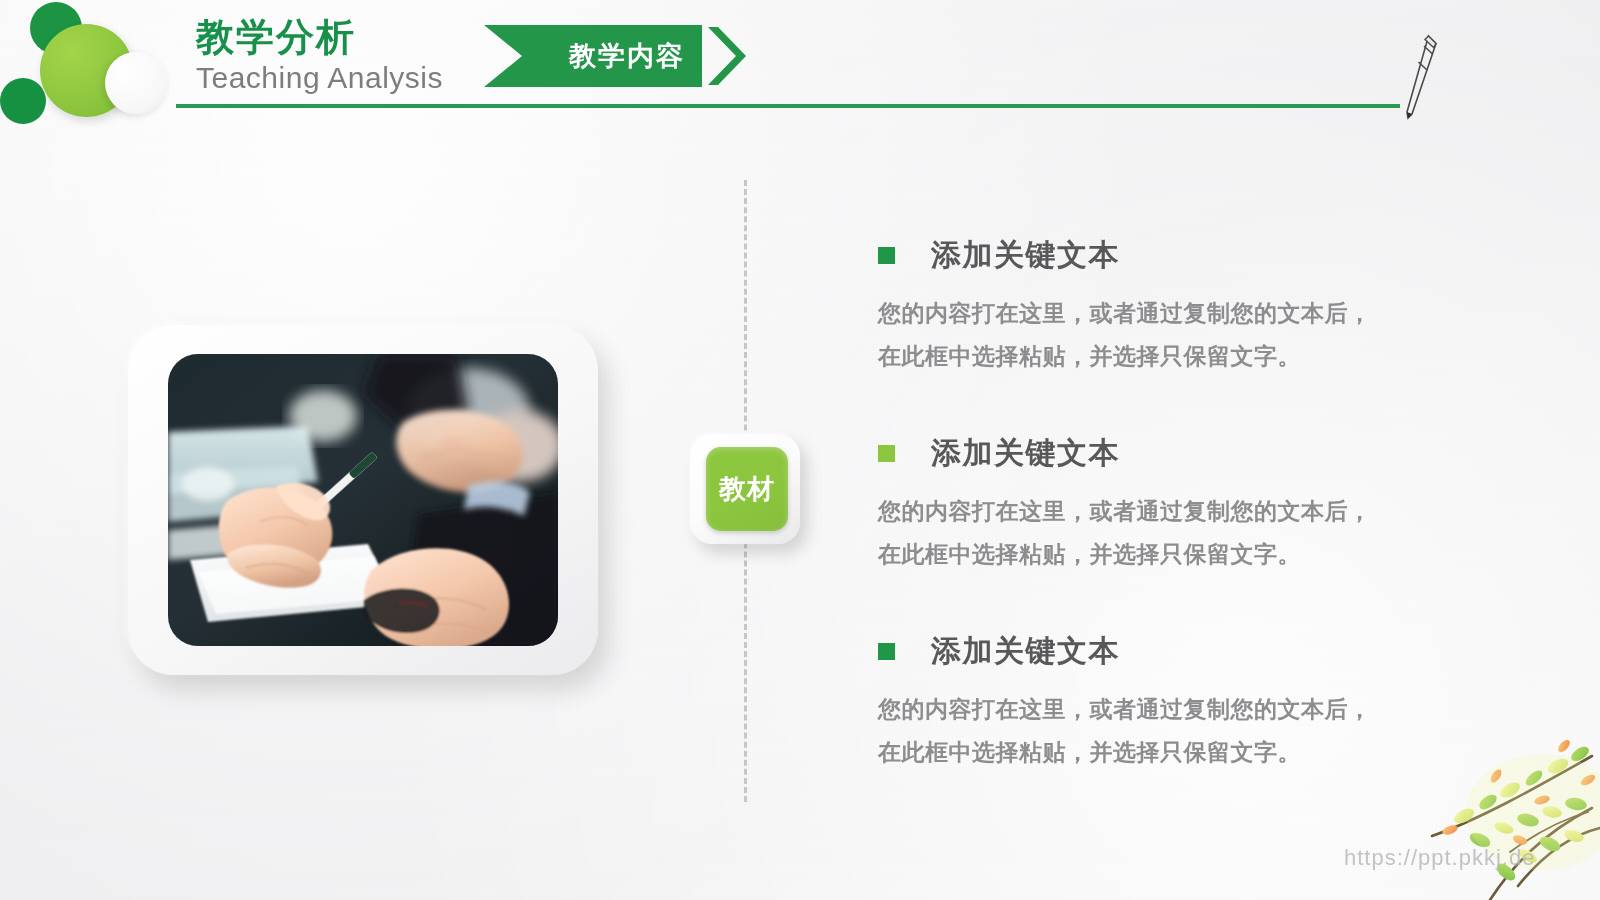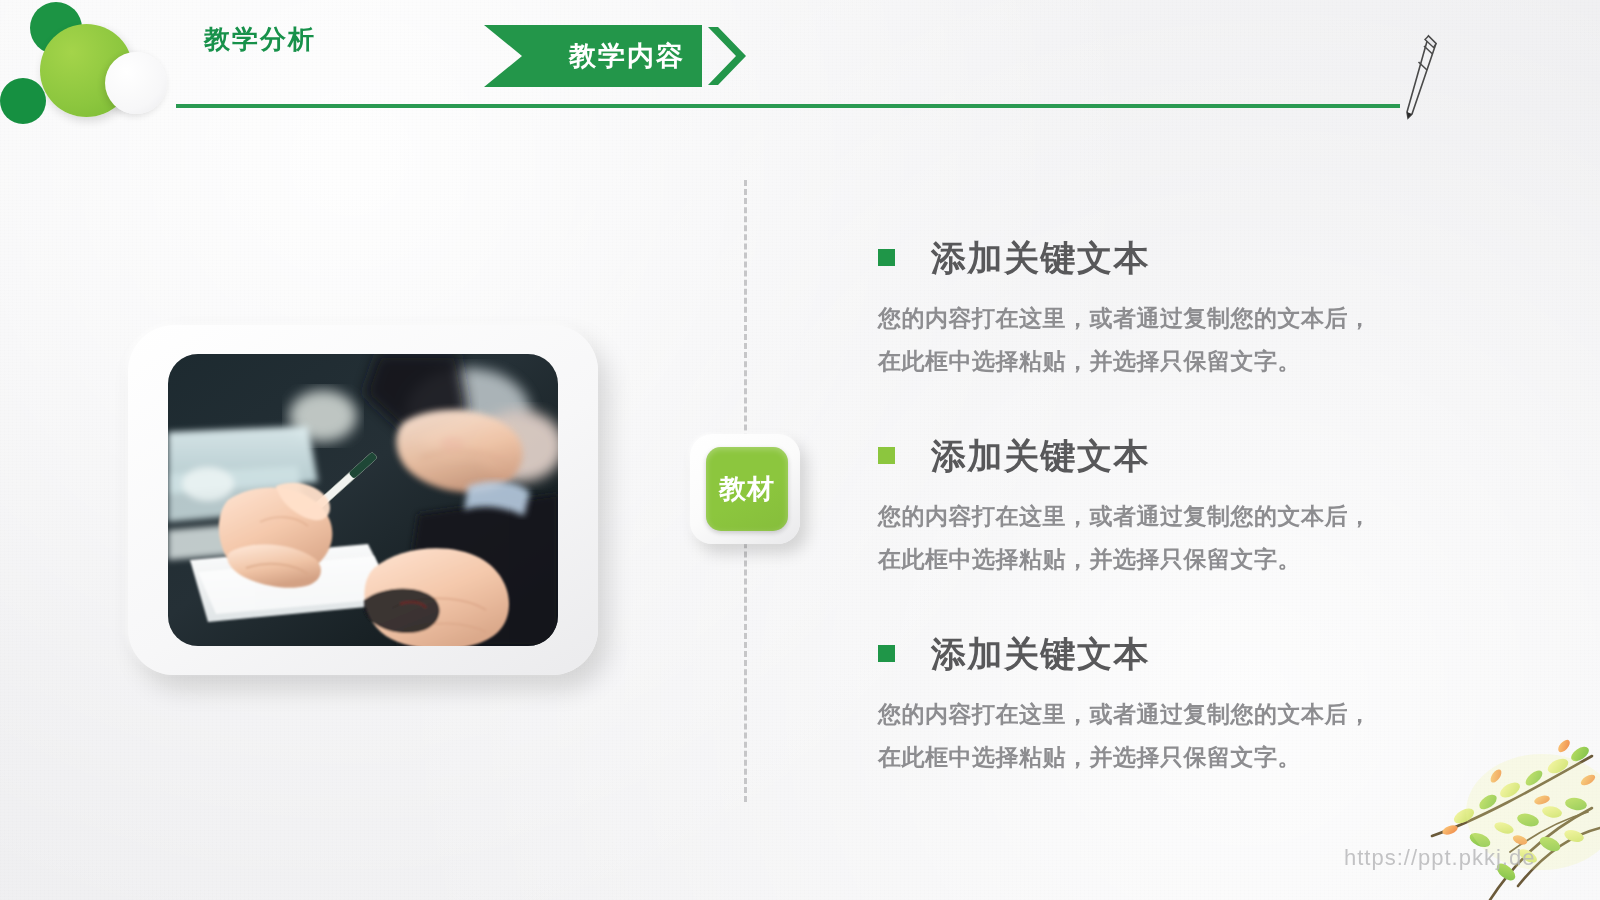--- a/index.html
+++ b/index.html
@@ -34,22 +34,22 @@
       background:radial-gradient(circle at 34% 30%,#a4d44a 0%,#8cc63e 60%,#79b933 100%);
       box-shadow:2px 4px 10px rgba(0,0,0,.14);}
   #circ-white{left:105px;top:52px;width:62px;height:62px;
       background:radial-gradient(circle at 35% 32%,#ffffff 0%,#f7f7f8 65%,#e9e9ec 100%);
       box-shadow:-2px 2px 7px rgba(0,0,0,.12);}
   #circ-darkgreen-bot{left:0px;top:78px;width:46px;height:46px;background:#169041;}
 
   
   #title-block{position:absolute;left:196px;top:18px;width:300px;}
   #title-cn{
-    font-size:26px;font-weight:700;color:#17914a;letter-spacing:2px;
-    line-height:1.05;margin:8px;
+    font-size:38px;font-weight:700;color:#17914a;letter-spacing:2px;
+    line-height:1.05;margin:0;
   }
   #title-en{
     font-size:30px;color:#7d7d7d;letter-spacing:.5px;margin:4px 0 0 0;
     font-weight:400;line-height:1.05;
   }
   #header-rule{
     position:absolute;left:176px;top:104px;width:1224px;height:4px;
     background:#2a9a52;
   }
 
@@ -102,21 +102,21 @@
     border-radius:15px;
     display:flex;align-items:center;justify-content:center;
     color:#ffffff;font-size:27px;font-weight:700;letter-spacing:1px;
     box-shadow:inset 0 2px 6px rgba(255,255,255,.28), 0 2px 5px rgba(0,0,0,.18);
   }
 
   .text-col{position:absolute;left:188px;top:4px;width:560px;}
   .head-line{display:flex;align-items:center;gap:0;}
   .bullet{width:17px;height:17px;display:inline-block;margin-right:36px;flex:0 0 auto;}
   .head-txt{
-    font-size:35px;font-weight:700;color:#58585a;letter-spacing:1.5px;line-height:1;
+    font-size:30px;font-weight:700;color:#58585a;letter-spacing:1.5px;line-height:1;
   }
   .body-txt{
     margin-top:22px;font-size:23px;color:#8d8d90;line-height:1.85;
     letter-spacing:.5px;font-weight:700;
   }
   .body-txt span{display:block;white-space:nowrap;}
 
   
   #branch{position:absolute;left:1392px;top:716px;width:208px;height:184px;}
   #branch svg{display:block;}
@@ -136,20 +136,21 @@
 
   <div id="grain"></div>
 
   <div class="circ" id="circ-darkgreen-top" style="background: rgb(28, 148, 68);"></div>
   <div class="circ" id="circ-lightgreen"></div>
   <div class="circ" id="circ-white"></div>
   <div class="circ" id="circ-darkgreen-bot" style="background: rgb(22, 144, 65);"></div>
 
   <div id="title-block">
     <p id="title-cn" style="color: rgb(23, 145, 74);">教学分析</p>
+    <p id="title-en" style="color: rgb(125, 125, 125);">Teaching Analysis</p>
   </div>
   <div id="header-rule" style="background: rgb(42, 154, 82);"></div>
 
   <div id="ribbon">
     <svg width="270" height="62" viewBox="0 0 270 62">
       <path d="M0,0 H218 V62 H0 L38,31 Z" fill="#23964a"></path>
       <path d="M224,2 L252,31 L224,60 L234,60 L262,31 L234,2 Z" fill="#23964a"></path>
     </svg>
     <div id="ribbon-label">教学内容</div>
   </div>

